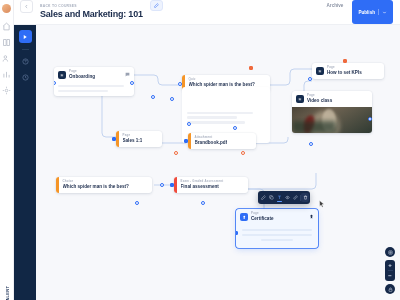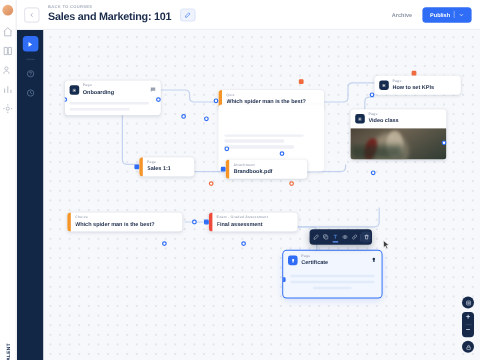--- a/index.html
+++ b/index.html
@@ -39,21 +39,21 @@
     color:#142a50; white-space:nowrap;
   }
 
   
   .shell { flex:1; display:flex; flex-direction:column; min-width:0; position:relative; }
 
   
   .topbar {
     height:25px; flex:0 0 25px;
     background:#fff;
-    display:flex; align-items:center;
+    display:flex; 
     padding:0 7px 0 6px;
     border-bottom:1px solid #eef0f4;
     position:relative; z-index:4;
   }
   .back-btn {
     width:13px; height:13px; border-radius:3px;
     border:1px solid #e6e8ee; background:#fff;
     display:flex; align-items:center; justify-content:center;
     color:#9aa3b4; flex:0 0 auto; cursor:pointer;
   }

